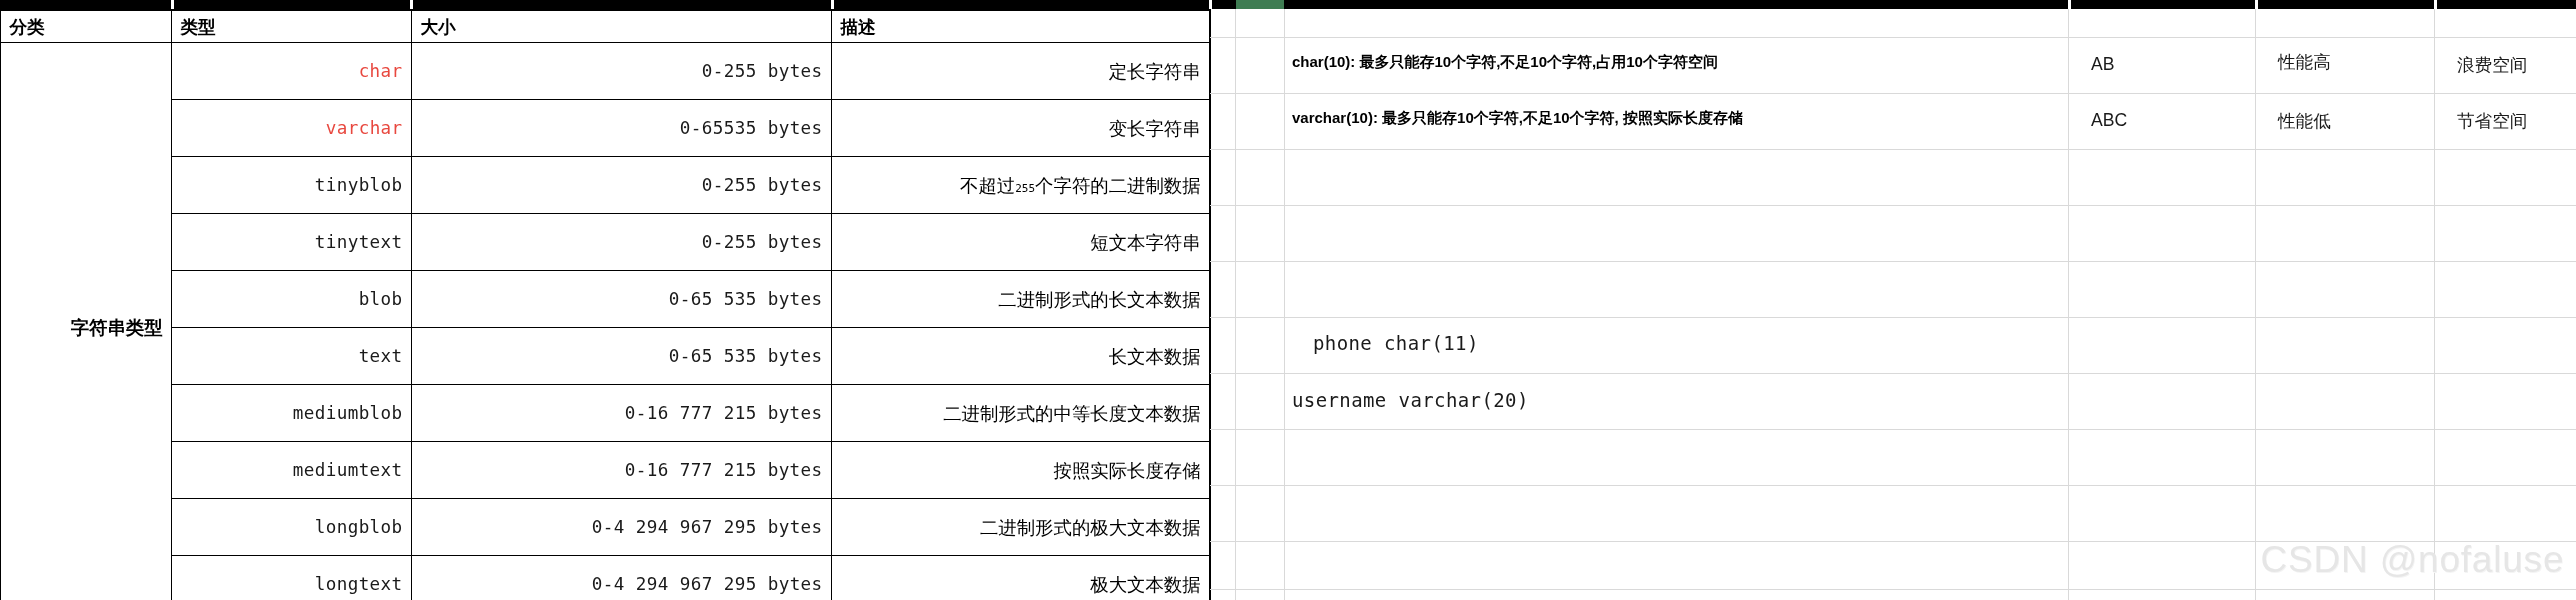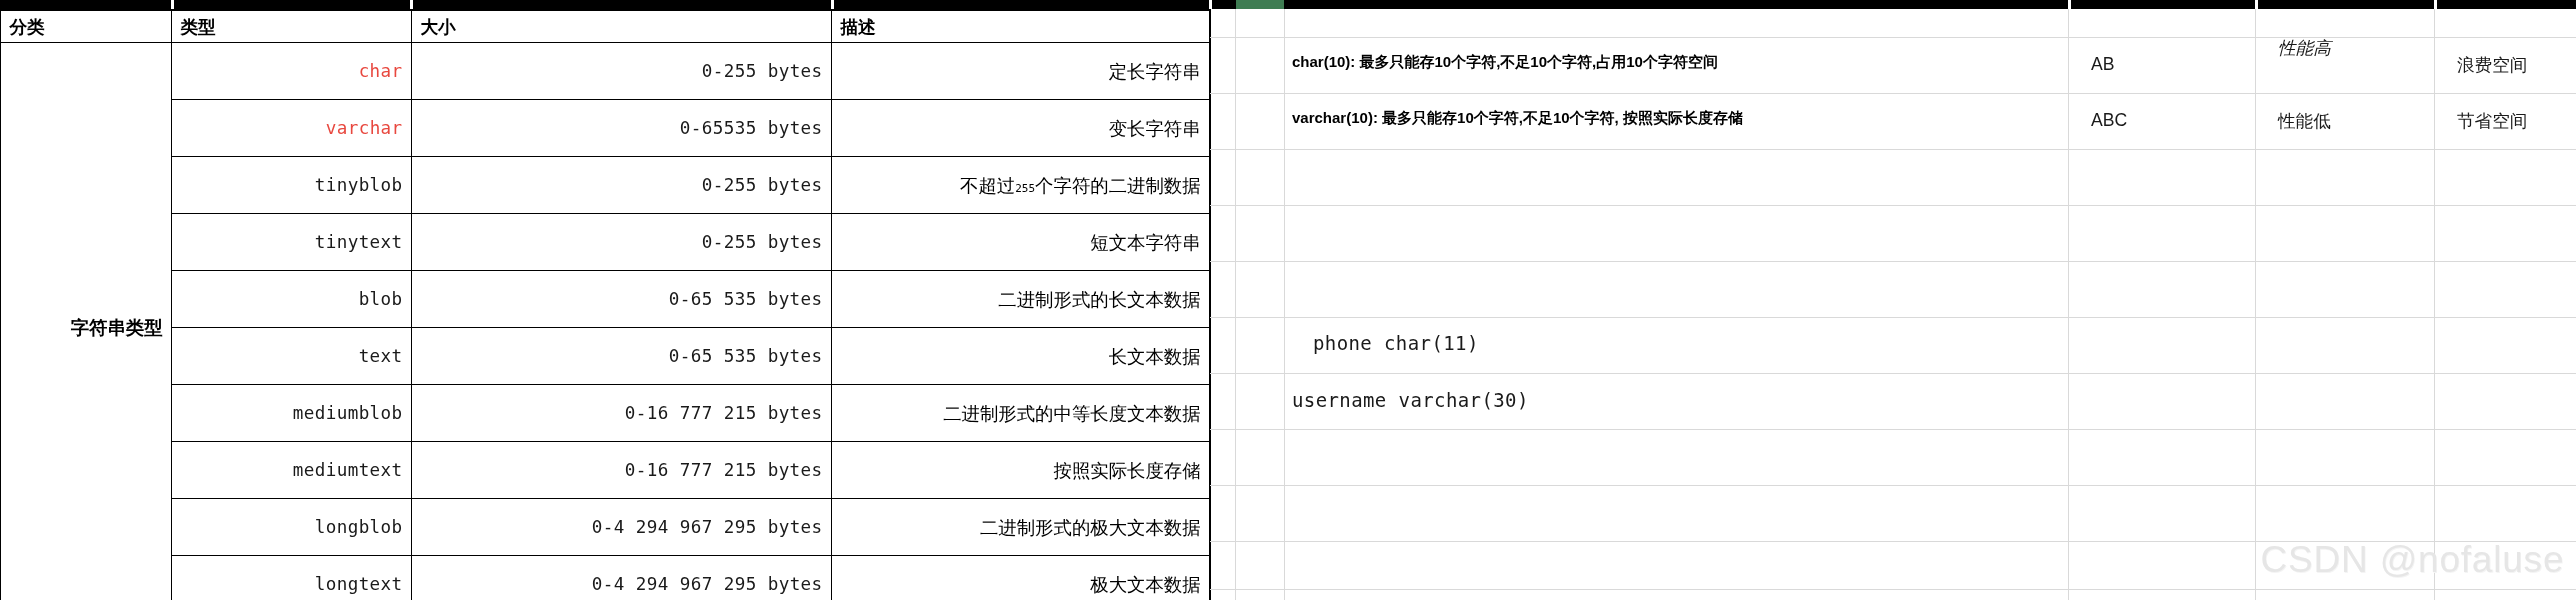--- a/index.html
+++ b/index.html
@@ -274,23 +274,23 @@
       </tr>
     </tbody>
 </table>
 
 <div class="note" style="left:1292px; top:53px;">char(10): 最多只能存10个字符,不足10个字符,占用10个字符空间</div>
 <div class="note" style="left:1292px; top:109px;">varchar(10): 最多只能存10个字符,不足10个字符, 按照实际长度存储</div>
 
 <div class="plain-cell" style="left:2080px; top:54px;">AB</div>
 <div class="plain-cell" style="left:2080px; top:110px;">ABC</div>
 
-<div class="plain-cell" style="left:2267px; top:36px;font-style:italic;">性能高</div>
+<div class="plain-cell" style="left:2267px; top:50px;">性能高</div>
 <div class="plain-cell" style="left:2267px; top:109px;">性能低</div>
 
 <div class="plain-cell" style="left:2446px; top:53px;">浪费空间</div>
 <div class="plain-cell" style="left:2446px; top:109px;">节省空间</div>
 
 <div class="code-line" style="left:1313px; top:332px;">phone char(11)</div>
-<div class="code-line" style="left:1292px; top:389px;">username varchar(30)</div>
+<div class="code-line" style="left:1292px; top:389px;">username varchar(20)</div>
 
 <div id="watermark">CSDN @nofaluse</div>
 
 
 </body></html>

